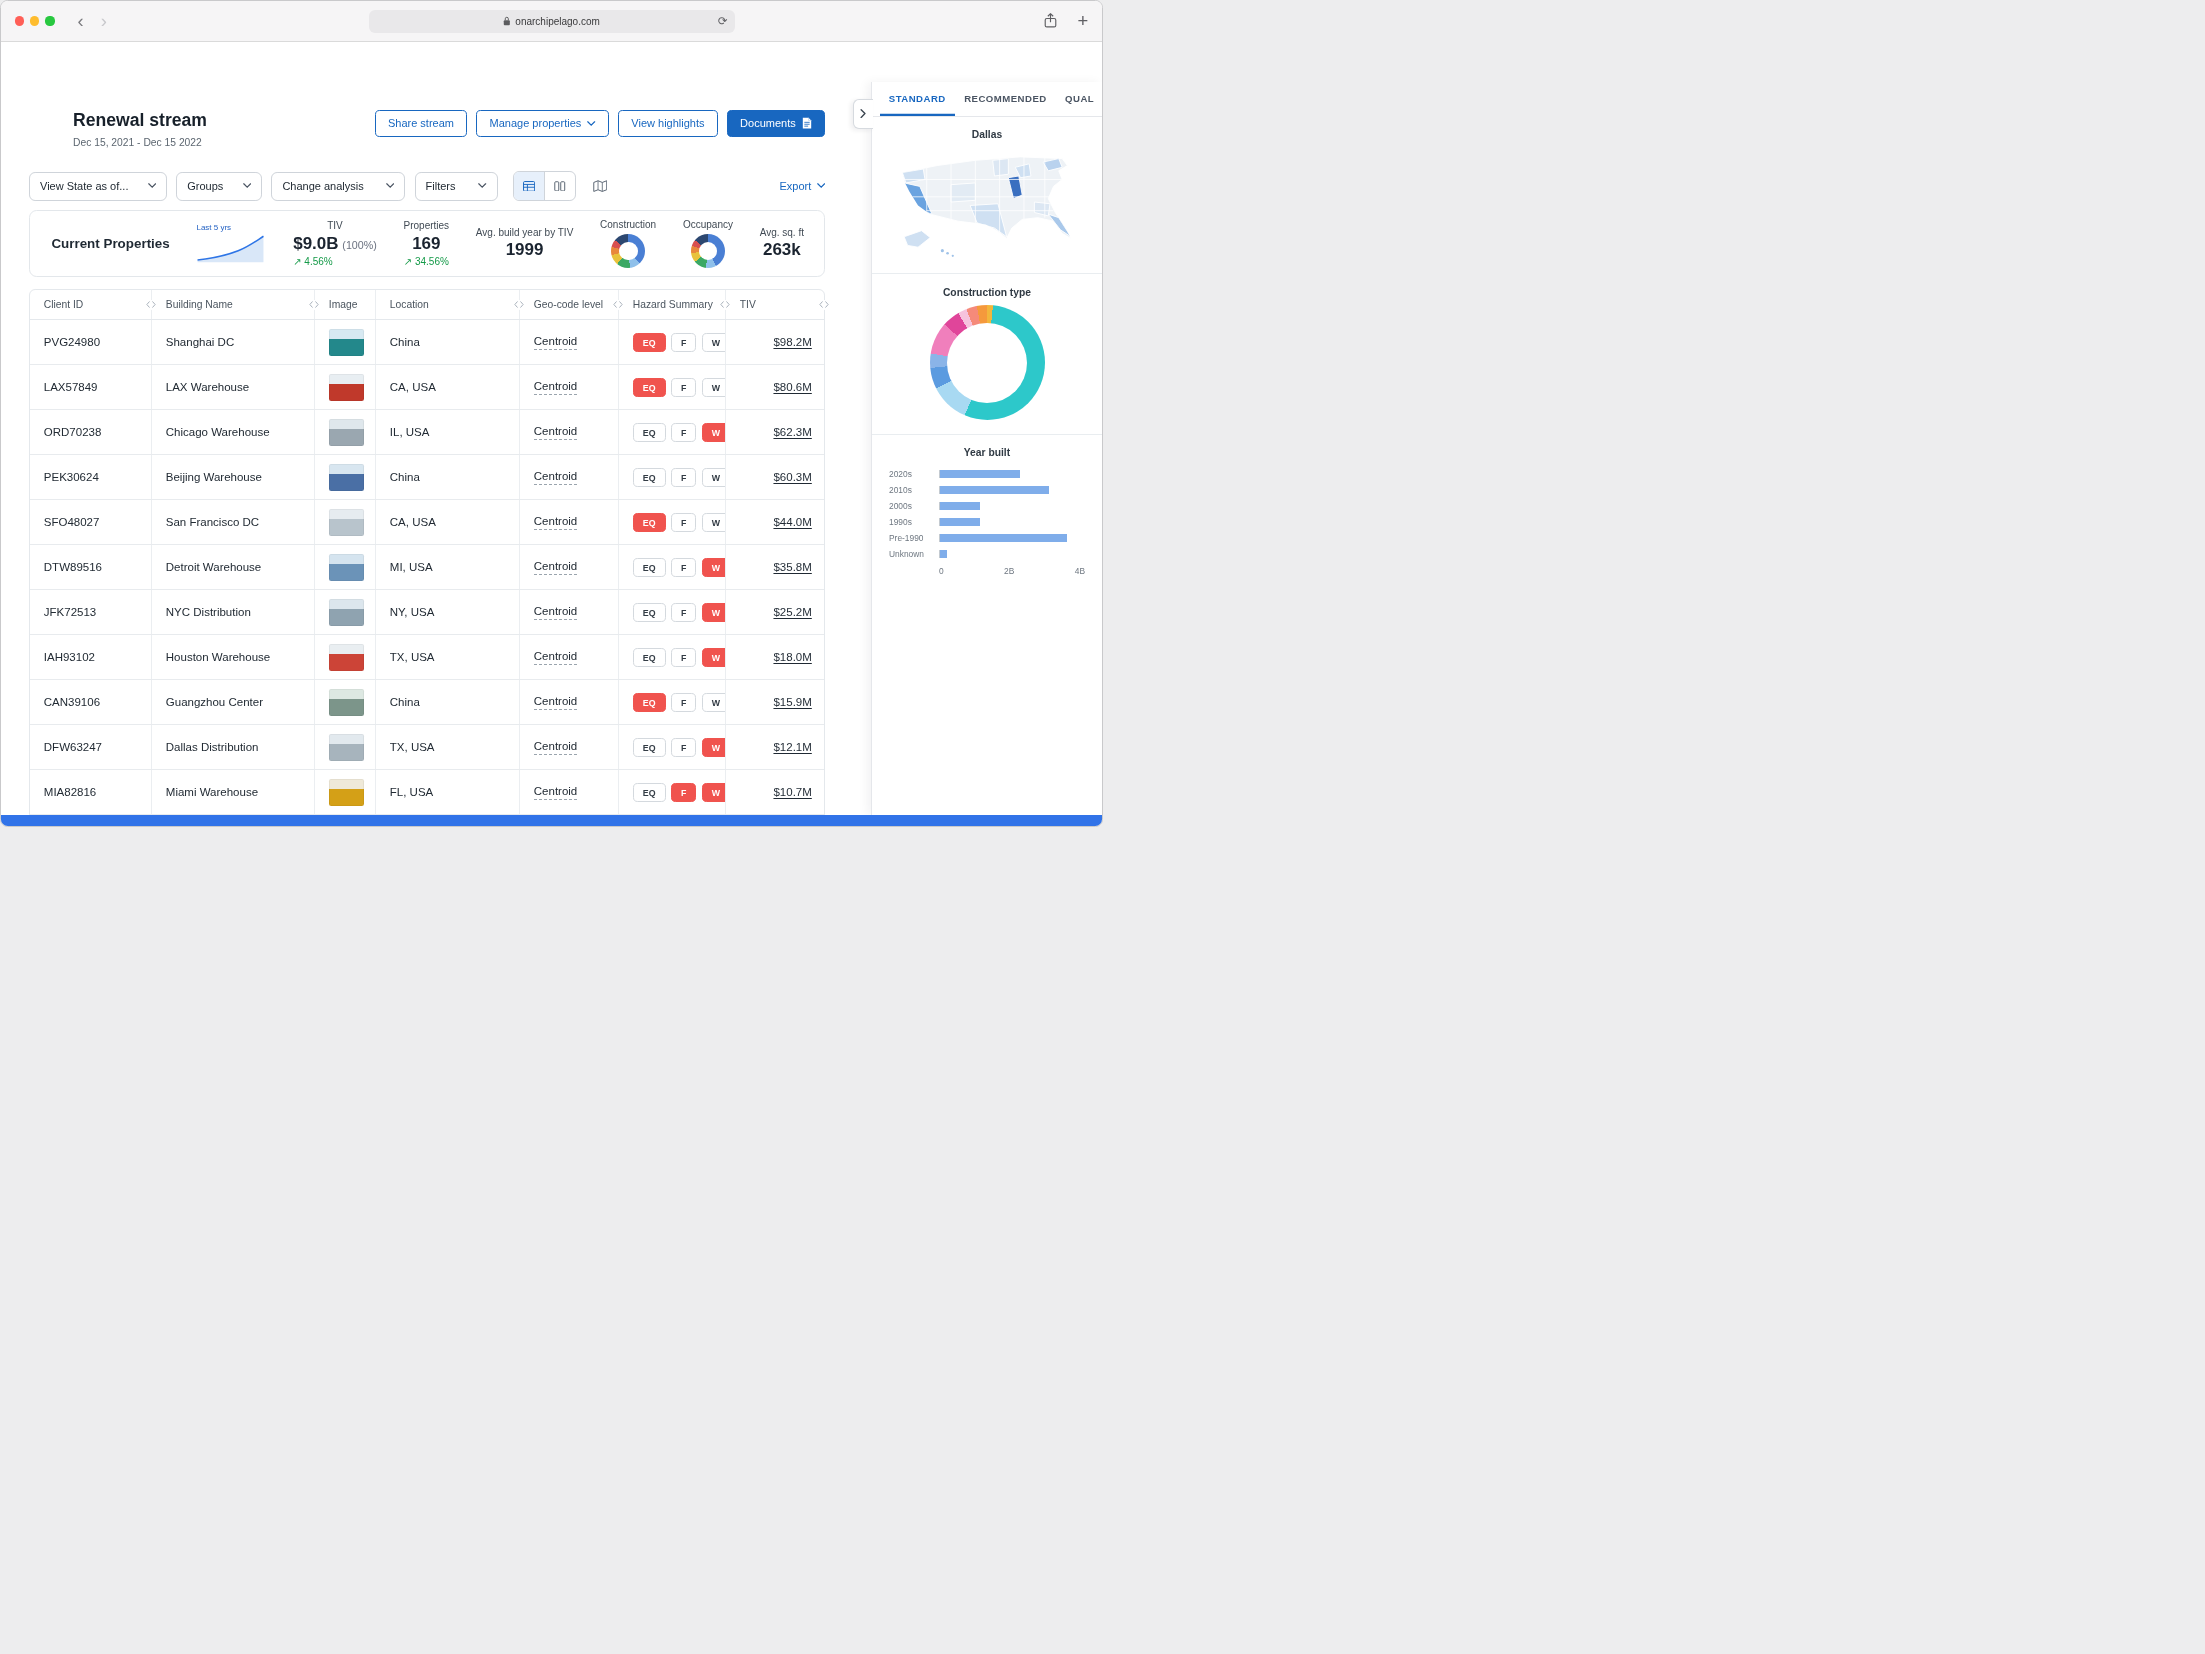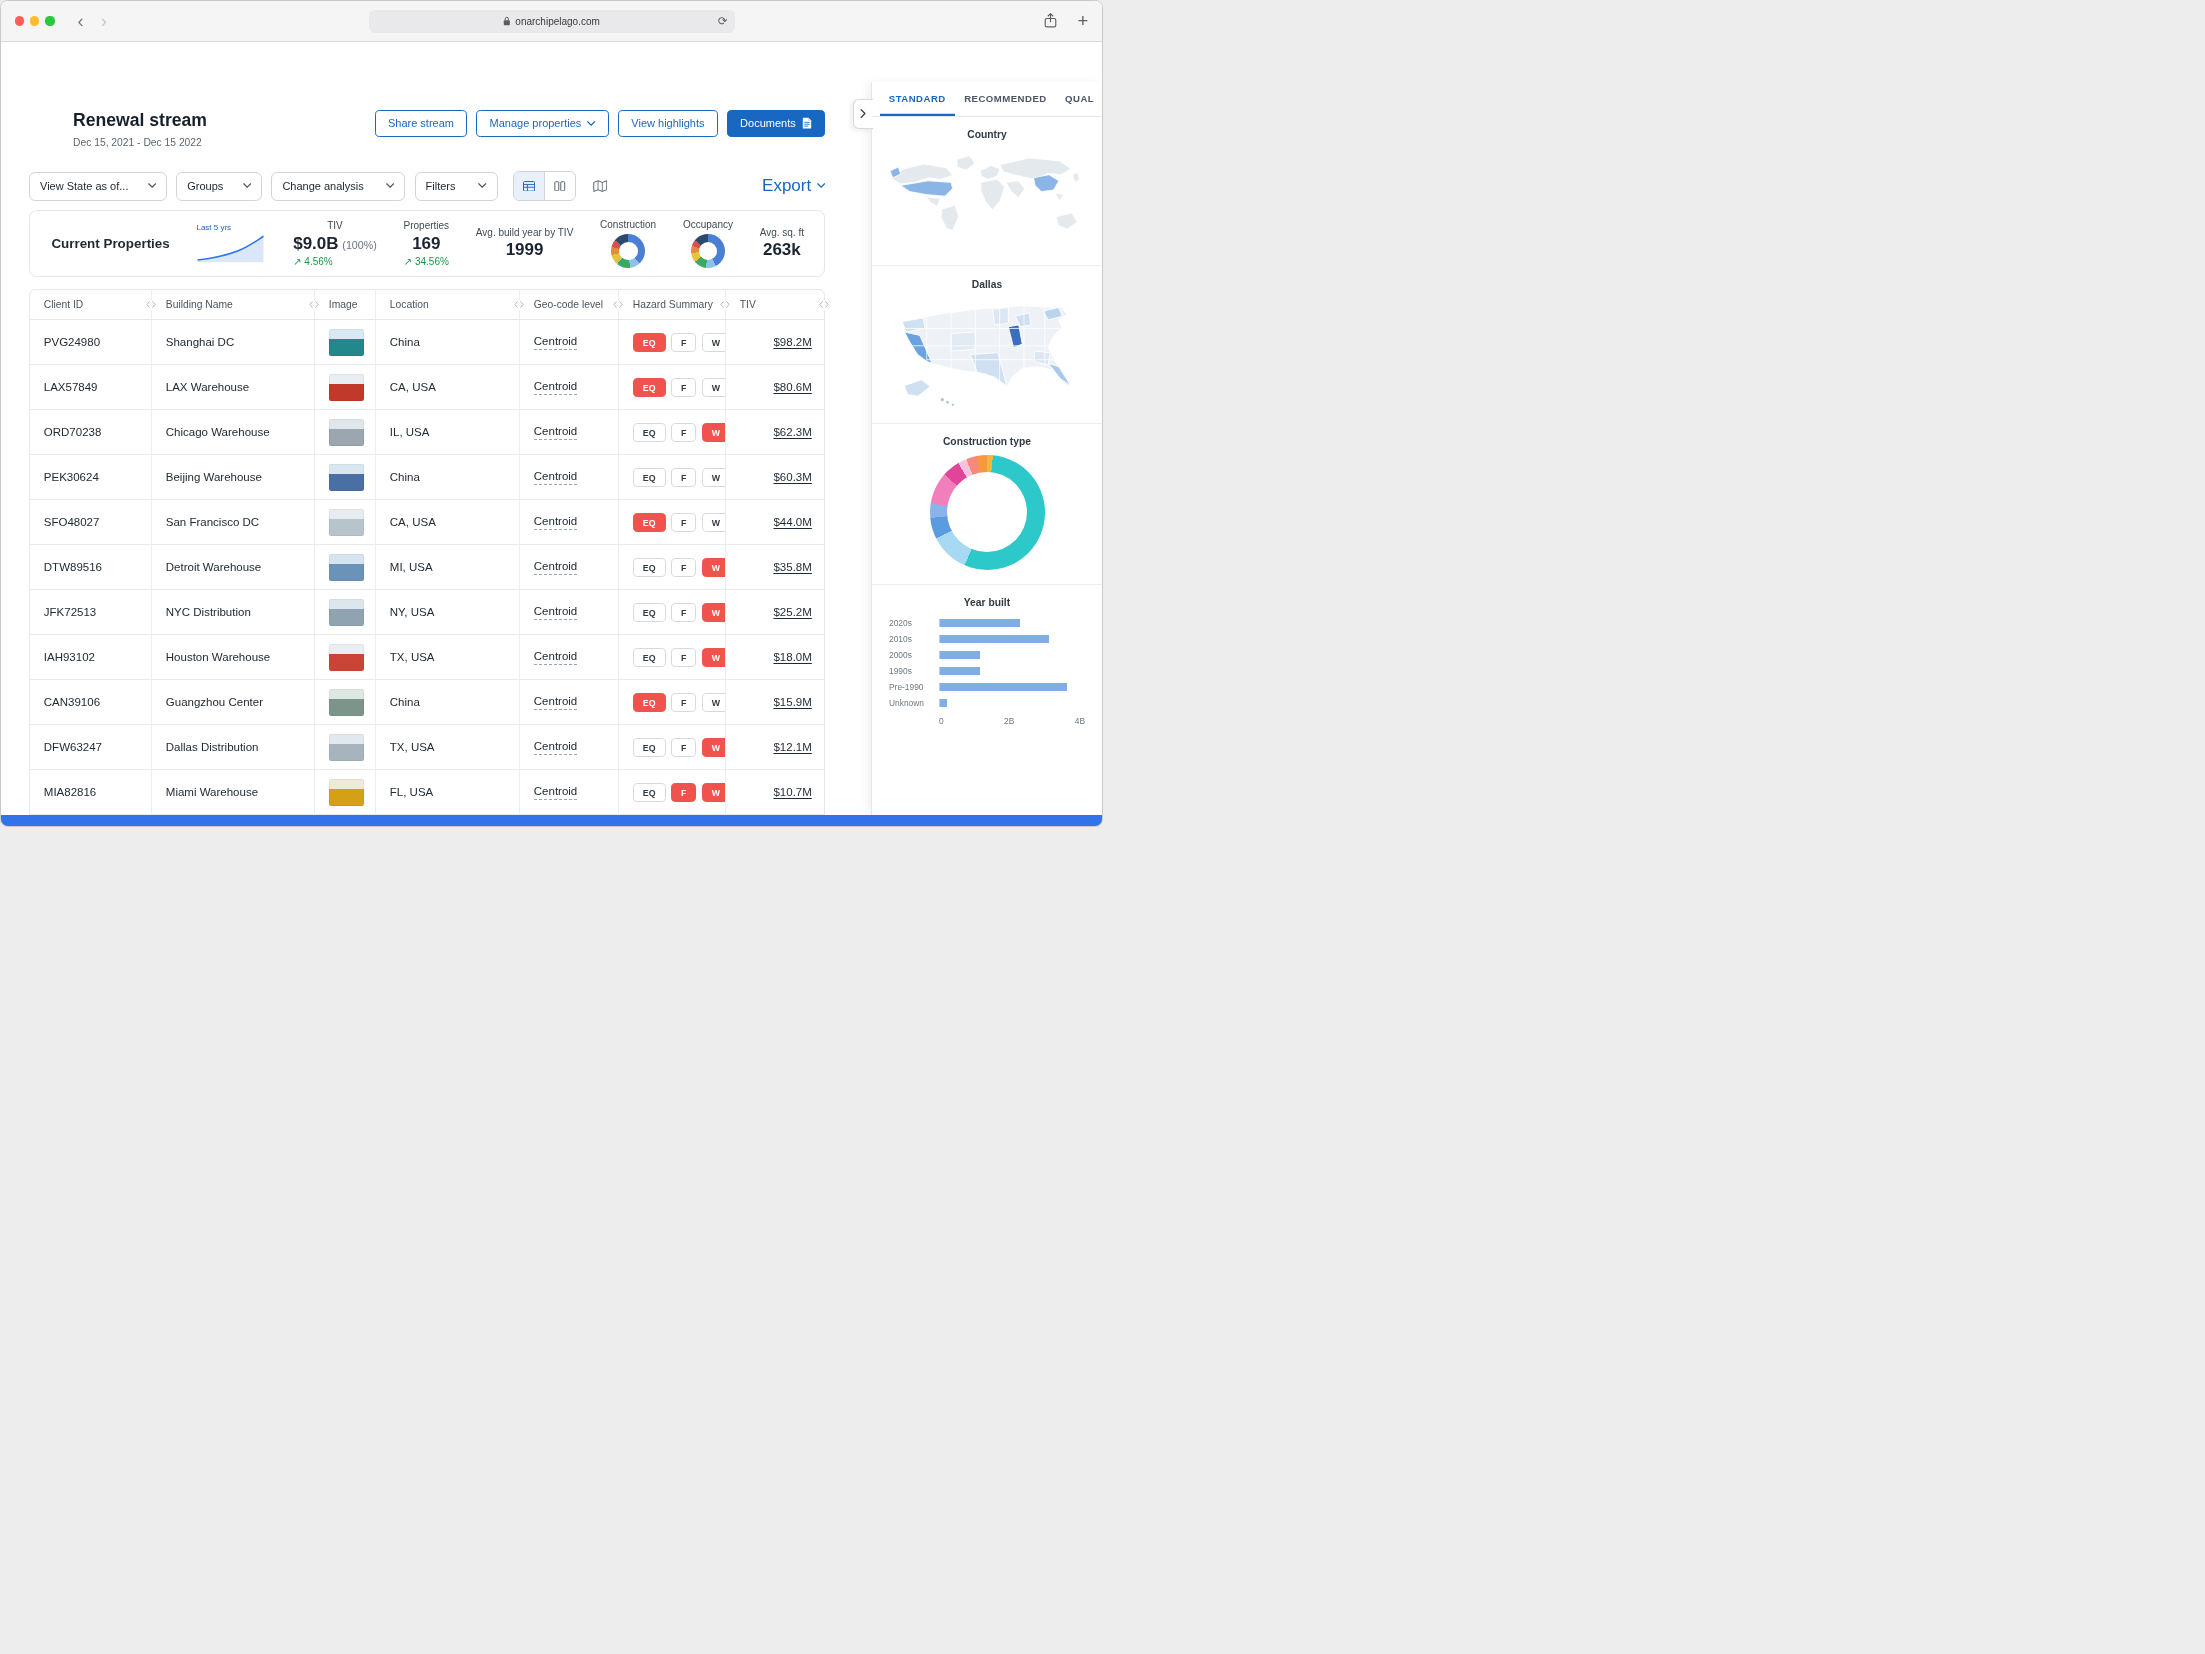--- a/index.html
+++ b/index.html
@@ -47,21 +47,21 @@
 
   
   .toolbar{margin-top:23px;display:flex;align-items:center;gap:9.2px;}
   .dd{height:29px;border:0.8px solid #cfd4da;border-radius:6.1px;background:#fff;display:inline-flex;align-items:center;justify-content:space-between;padding:0 10px;font-size:11px;color:#222b34;gap:15.3px;cursor:pointer;box-sizing:border-box;}
   .dd .chev{color:#4b5563;display:flex;}
   .seg{margin-left:6.1px;display:flex;border:0.8px solid #cfd4da;border-radius:6.1px;overflow:hidden;height:27.5px;}
   .seg-cell{width:30px;display:flex;align-items:center;justify-content:center;color:#5b6673;cursor:pointer;}
   .seg-cell.active{background:#e7f0fb;color:var(--accent,#1867c0);}
   .seg-cell + .seg-cell{border-left:0.8px solid #cfd4da;}
   .map-btn{margin-left:7.6px;color:#5b6673;display:flex;align-items:center;cursor:pointer;}
-  .export{margin-left:auto;color:var(--accent,#1867c0);font-size:17px;font-weight:500;display:flex;align-items:center;gap:5.4px;cursor:pointer;}
+  .export{margin-left:auto;color:var(--accent,#1867c0);font-size:11px;font-weight:500;display:flex;align-items:center;gap:5.4px;cursor:pointer;}
 
   
   .card{margin-top:9.2px;border:0.8px solid #e3e7eb;border-radius:7.6px;height:67px;display:flex;align-items:center;padding:0 20px 0 21.4px;box-sizing:border-box;justify-content:space-between;gap:7.6px;}
   .card-title{font-size:13.4px;font-weight:700;color:#1f2933;white-space:nowrap;}
   .spark{width:70px;display:flex;flex-direction:column;}
   .spark-label{font-size:8px;color:#2563c4;margin-bottom:0.8px;}
   .metric{display:flex;flex-direction:column;align-items:center;white-space:nowrap;}
   .m-label{font-size:10px;color:#404a54;font-weight:500;}
   .m-value-row{display:flex;align-items:baseline;gap:3.8px;margin-top:2.3px;}
   .m-value{font-size:17px;font-weight:700;color:#1b2430;}
@@ -668,41 +668,20 @@
         <svg width="6.1" height="9.2" viewBox="0 0 8 12">
             <path d="M1.5 1 L6.5 6 L1.5 11" fill="none" stroke="currentColor" stroke-width="1.8" stroke-linecap="round" stroke-linejoin="round"></path>
           </svg>
       </div>
       <div class="ptabs">
           <div class="ptab active">STANDARD</div>
           <div class="ptab">RECOMMENDED</div>
           <div class="ptab">QUAL</div>
         </div>
 
-      <div class="psection">
-        <div class="p-title">Country</div>
-        <svg class="world" width="208" height="107" viewBox="0 0 270 140">
-          <g stroke="#ffffff" stroke-width="1" stroke-linejoin="round">
-            <path class="land" d="M10,40 L24,28 L52,21 L82,26 L90,36 L74,41 L58,39 L40,45 L22,47 Z"></path>
-            <path class="land" d="M96,15 L112,10 L119,20 L108,29 L96,25 Z"></path>
-            <path class="land-hi" d="M8,30 L19,25 L22,34 L12,39 Z"></path>
-            <path class="land-hi" d="M22,49 L58,43 L88,45 L90,53 L80,63 L56,61 L34,57 Z"></path>
-            <path class="land" d="M56,64 L74,66 L70,76 L60,71 Z"></path>
-            <path class="land" d="M76,80 L93,75 L98,89 L90,108 L82,105 L75,91 Z"></path>
-            <path class="land" d="M126,30 L140,23 L152,27 L148,37 L136,41 L128,37 Z"></path>
-            <path class="land" d="M127,45 L148,41 L158,51 L152,69 L142,81 L133,70 L127,56 Z"></path>
-            <path class="land" d="M152,22 L190,13 L230,17 L245,27 L232,35 L214,33 L204,41 L188,39 L170,35 L156,31 Z"></path>
-            <path class="land" d="M160,45 L176,43 L184,53 L176,65 L167,57 Z"></path>
-            <path class="land-hi" d="M196,39 L216,35 L229,43 L222,55 L206,57 L198,49 Z"></path>
-            <path class="land" d="M224,59 L235,61 L230,69 Z"></path>
-            <path class="land" d="M247,36 L253,31 L256,41 L250,45 Z"></path>
-            <path class="land" d="M226,90 L246,85 L253,97 L240,106 L228,101 Z"></path>
-          </g>
-        </svg>
-      </div>
 
       <div class="psection">
         <div class="p-title">Dallas</div>
         <svg class="usmap" width="191" height="115" viewBox="0 0 220 132">
           <defs>
             <clipPath id="usclip">
                 <path d="M12,28 L52,20 L96,14 L148,10 L196,12 L202,20 L192,26 L196,36 L186,44 L180,58 L188,74 L200,92 L206,104 L196,98 L186,84 L168,80 L150,82 L138,92 L132,104 L122,96 L108,88 L92,86 L76,84 L60,80 L44,76 L30,66 L20,50 L14,38 Z"></path>
               </clipPath>
           </defs>
           <path class="st-base" d="M12,28 L52,20 L96,14 L148,10 L196,12 L202,20 L192,26 L196,36 L186,44 L180,58 L188,74 L200,92 L206,104 L196,98 L186,84 L168,80 L150,82 L138,92 L132,104 L122,96 L108,88 L92,86 L76,84 L60,80 L44,76 L30,66 L20,50 L14,38 Z"></path>

